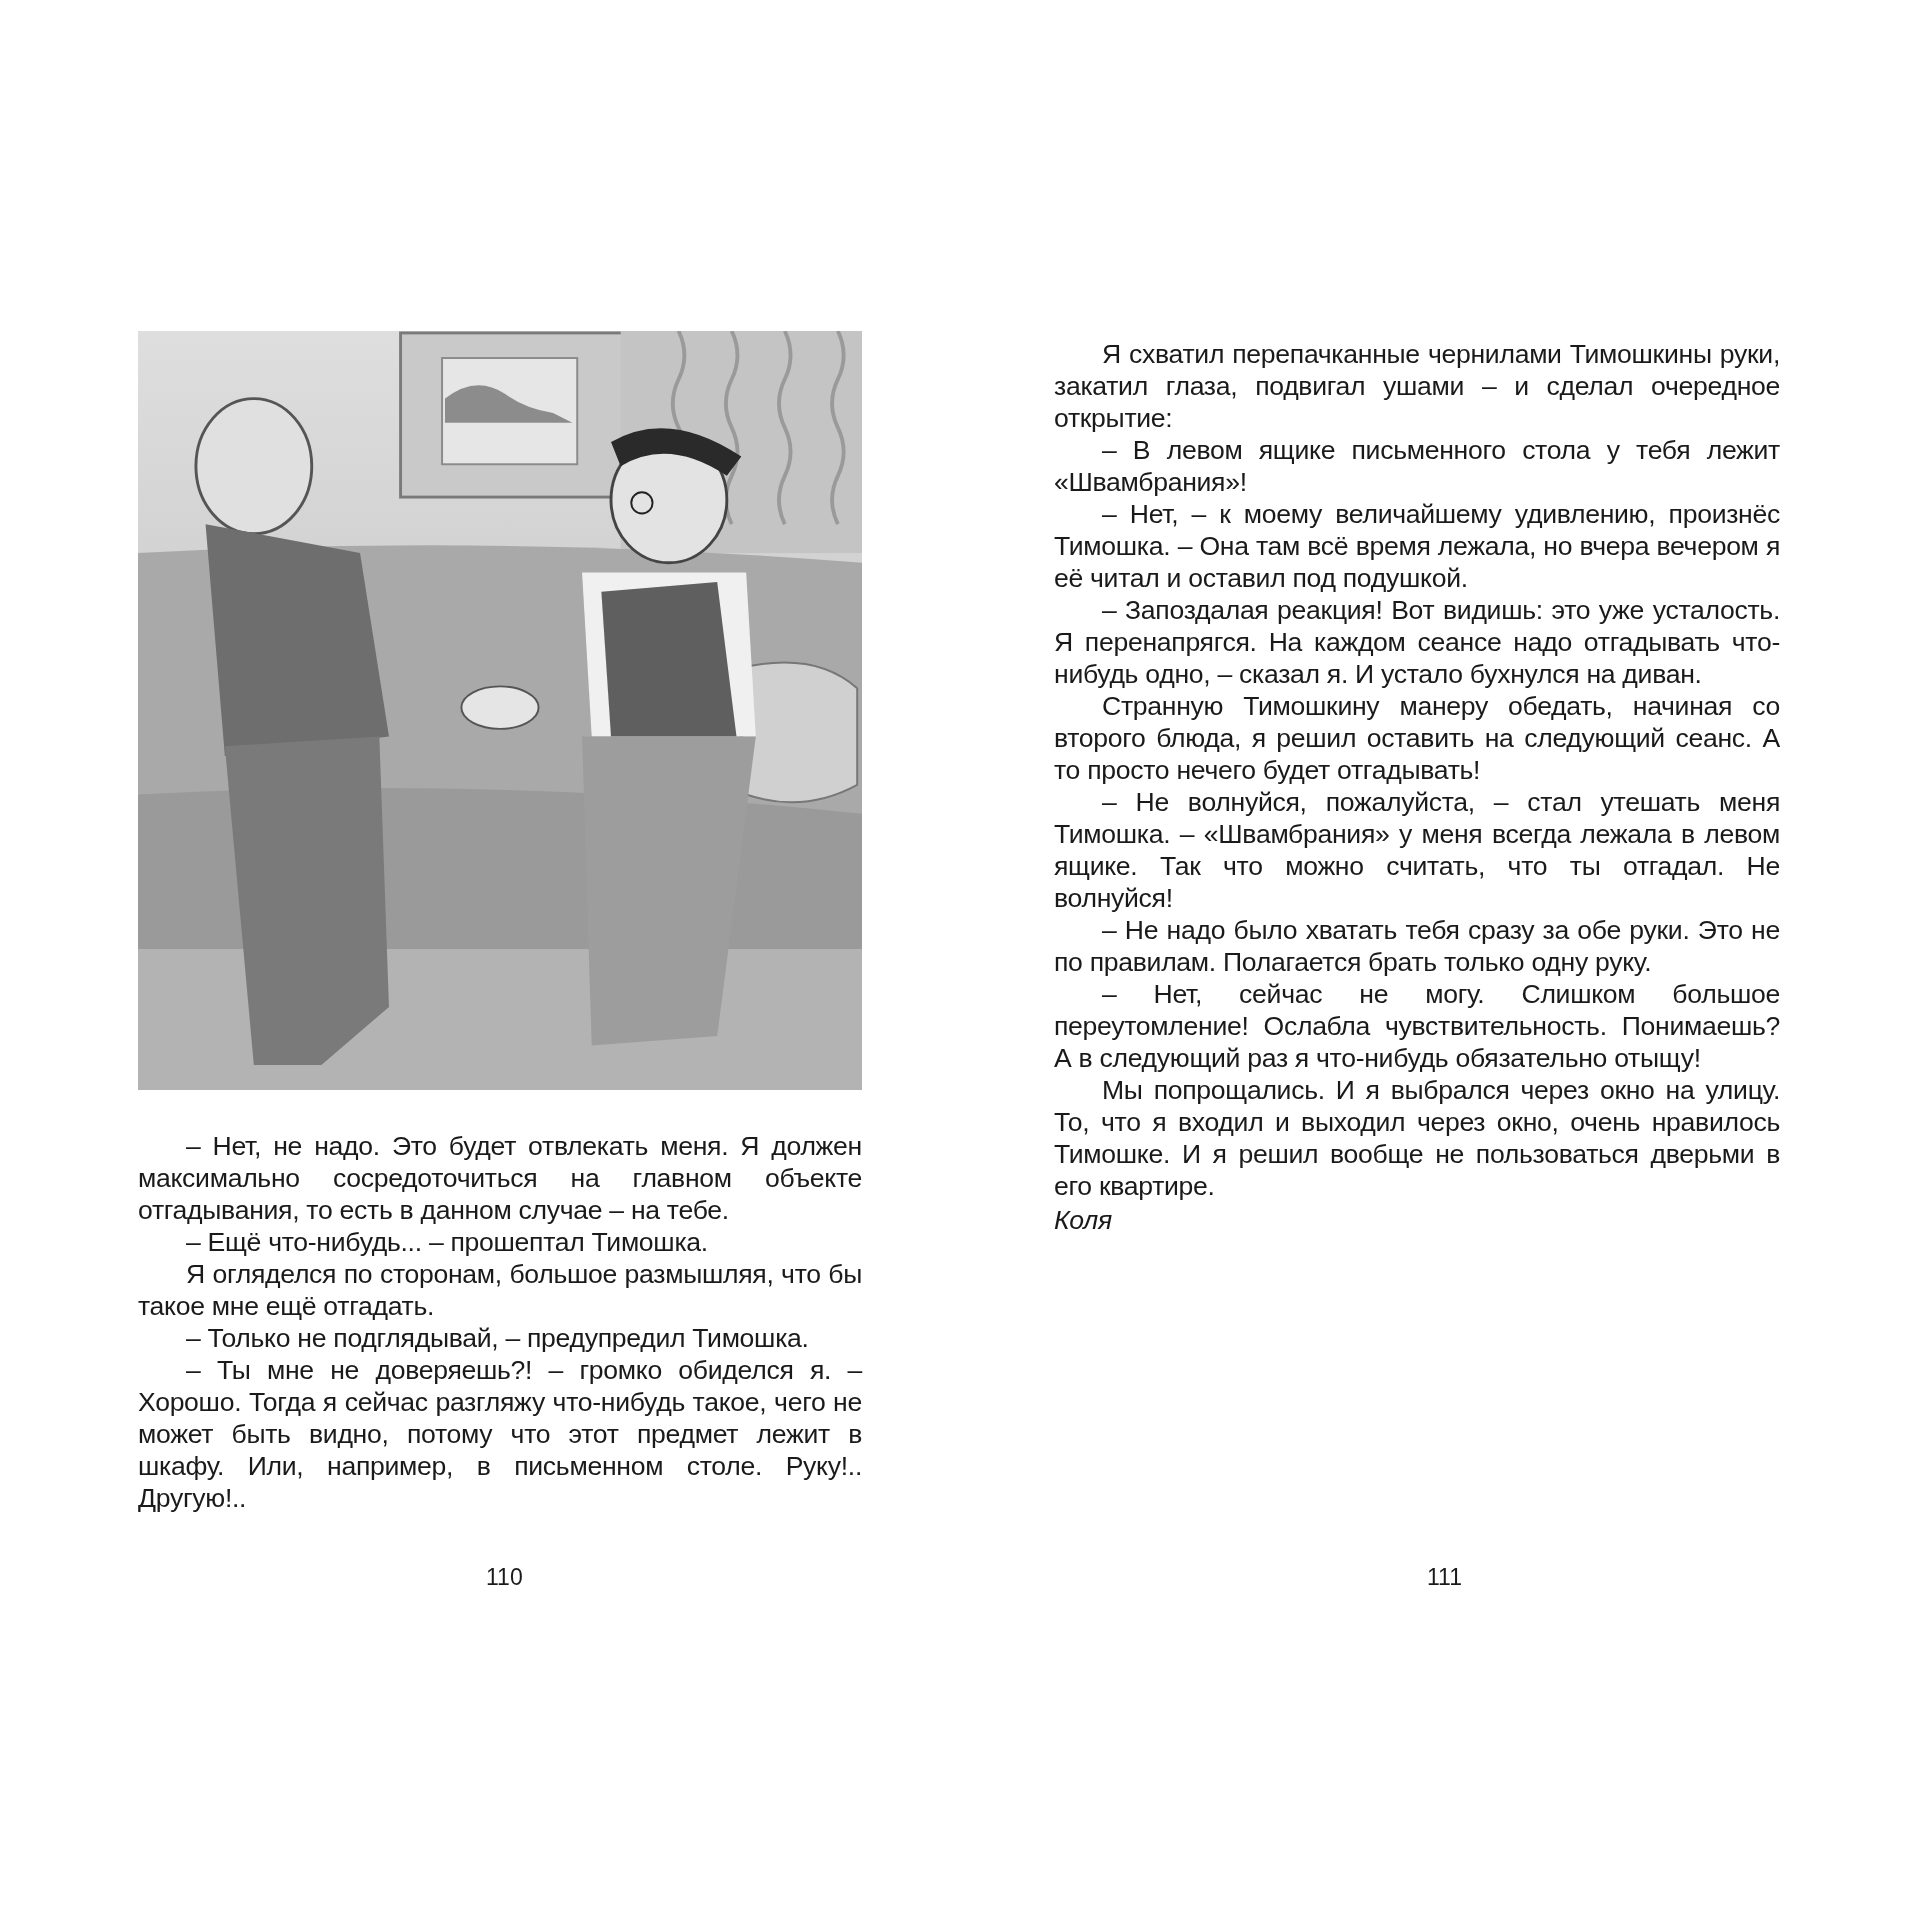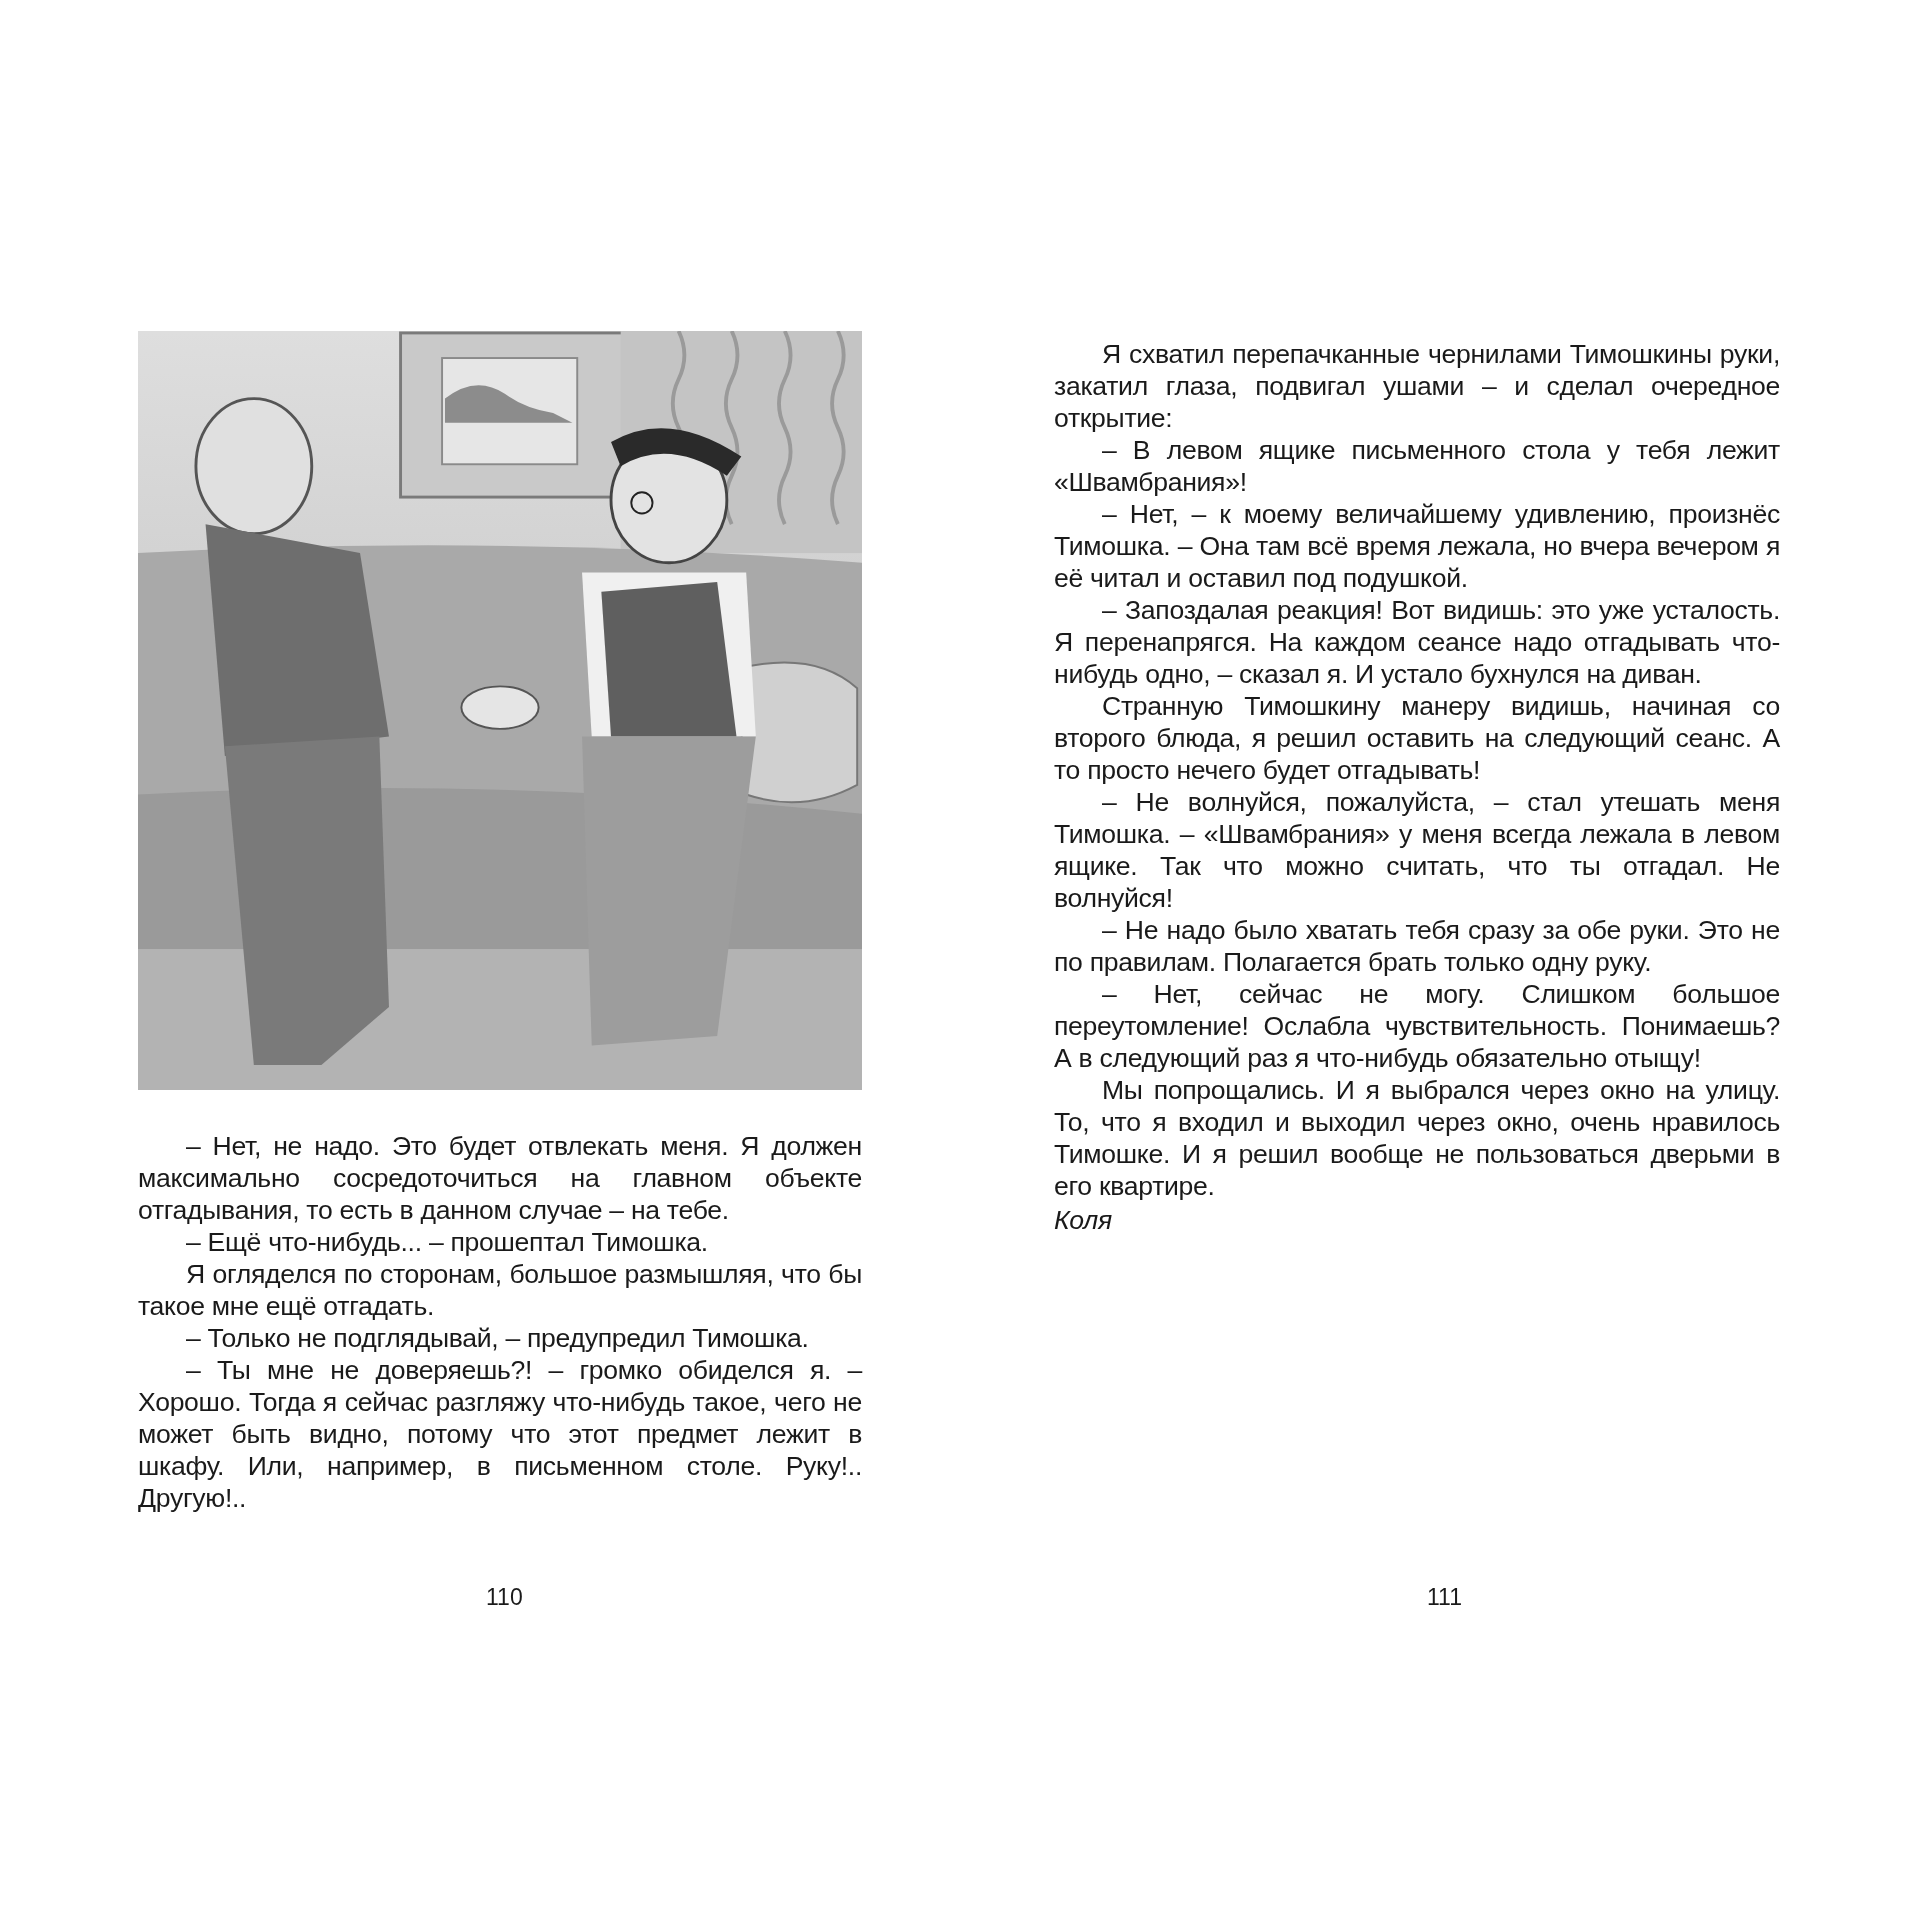--- a/index.html
+++ b/index.html
@@ -13,21 +13,21 @@
     background:#cfcfcf; overflow:hidden; }
   .illustration svg { width:100%; height:100%; display:block; }
 
   .text-col { position:absolute; font-size:26.6px; line-height:32px;
     text-align:justify; letter-spacing:-0.3px; }
   .text-col p { margin:0; text-indent:48px; }
   .left-text { left:138px; top:1130px; width:724px; }
   .right-text { left:88px; top:338px; width:726px; }
   .signature { text-align:left; font-style:italic; text-indent:0 !important; margin-top:1.9px !important; }
 
-  .folio { position:absolute; top:1564px; font-size:23px;margin-top:20px; }
+  .folio { position:absolute; top:1564px; font-size:23px; }
   .folio-left { left:486px; }
   .folio-right { left:1426px; }
   .folio-right { left:461px; }
 </style>
 </head>
 <body>
 
 <div class="page page-left">
   <div class="illustration">
     <svg viewBox="0 0 750 786" preserveAspectRatio="none">
@@ -82,21 +82,21 @@
 
   <div class="folio folio-left">110</div>
 </div>
 
 <div class="page page-right">
   <div class="text-col right-text">
     <p>Я схватил перепачканные чернилами Тимошкины руки, закатил глаза, подвигал ушами – и сделал очередное открытие:</p>
     <p>– В левом ящике письменного стола у тебя лежит «Швамбрания»!</p>
     <p>– Нет, – к моему величайшему удивлению, произнёс Тимошка. – Она там всё время лежала, но вчера вечером я её читал и оставил под подушкой.</p>
     <p>– Запоздалая реакция! Вот видишь: это уже усталость. Я перенапрягся. На каждом сеансе надо отгадывать что-нибудь одно, – сказал я. И устало бухнулся на диван.</p>
-    <p>Странную Тимошкину манеру видишь, начиная со второго блюда, я решил оставить на следующий сеанс. А то просто нечего будет отгадывать!</p>
+    <p>Странную Тимошкину манеру обедать, начиная со второго блюда, я решил оставить на следующий сеанс. А то просто нечего будет отгадывать!</p>
     <p>– Не волнуйся, пожалуйста, – стал утешать меня Тимошка. – «Швамбрания» у меня всегда лежала в левом ящике. Так что можно считать, что ты отгадал. Не волнуйся!</p>
     <p>– Не надо было хватать тебя сразу за обе руки. Это не по правилам. Полагается брать только одну руку.</p>
     <p>– Нет, сейчас не могу. Слишком большое переутомление! Ослабла чувствительность. Понимаешь? А в следующий раз я что-нибудь обязательно отыщу!</p>
     <p>Мы попрощались. И я выбрался через окно на улицу. То, что я входил и выходил через окно, очень нравилось Тимошке. И я решил вообще не пользоваться дверьми в его квартире.</p>
     <p class="signature">Коля</p>
   </div>
 
   <div class="folio folio-right">111</div>
 </div>
 

